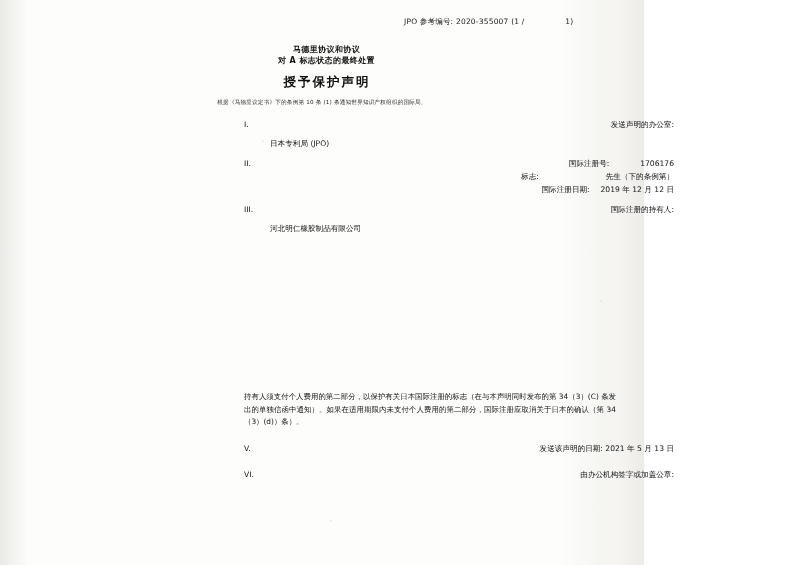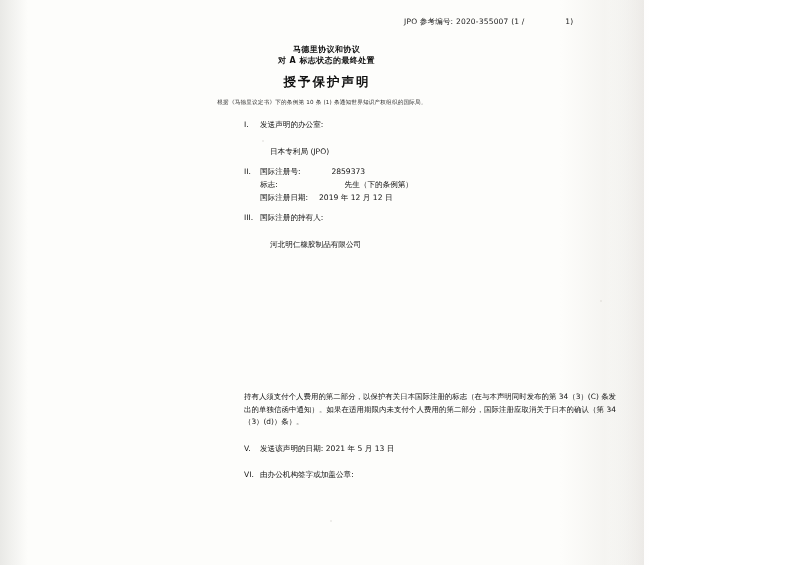--- a/index.html
+++ b/index.html
@@ -122,24 +122,25 @@
     align-items: flex-start;
   }
   .num {
     width: 16px;
     flex: 0 0 16px;
     font-size: 7.6px;
     text-align: left;
   }
   .sec-text {
     flex: 1;
+    text-align: right;
   }
   .gap-top-6 { margin-top: 7px; }
   .value-line {
-    margin-top: 14px;
+    margin-top: 6px;
     margin-left: 26px;
   }
   .kv-row {
     white-space: nowrap;
   }
   .note-block {
     position: absolute;
     left: 244px;
     top: 388px;
     width: 372px;
@@ -217,21 +218,21 @@
         <div class="value-line">日本专利局 (JPO)</div>
       </div>
 
       <div class="sec gap-top-6">
         <div class="sec-row">
           <div class="num">II.</div>
           <div class="sec-text">
             <div class="kv-row">
               <span>国际注册号:</span>
               <span style="display:inline-block;width:26px"></span>
-              <span>2859373</span>
+              <span>1706176</span>
             </div>
             <div class="kv-row">
               <span>标志:</span>
               <span style="display:inline-block;width:62px"></span>
               <span>先生（下的条例第）</span>
             </div>
             <div class="kv-row">
               <span>国际注册日期:</span>
               <span style="display:inline-block;width:6px"></span>
               <span>2019 年 12 月 12 日</span>

